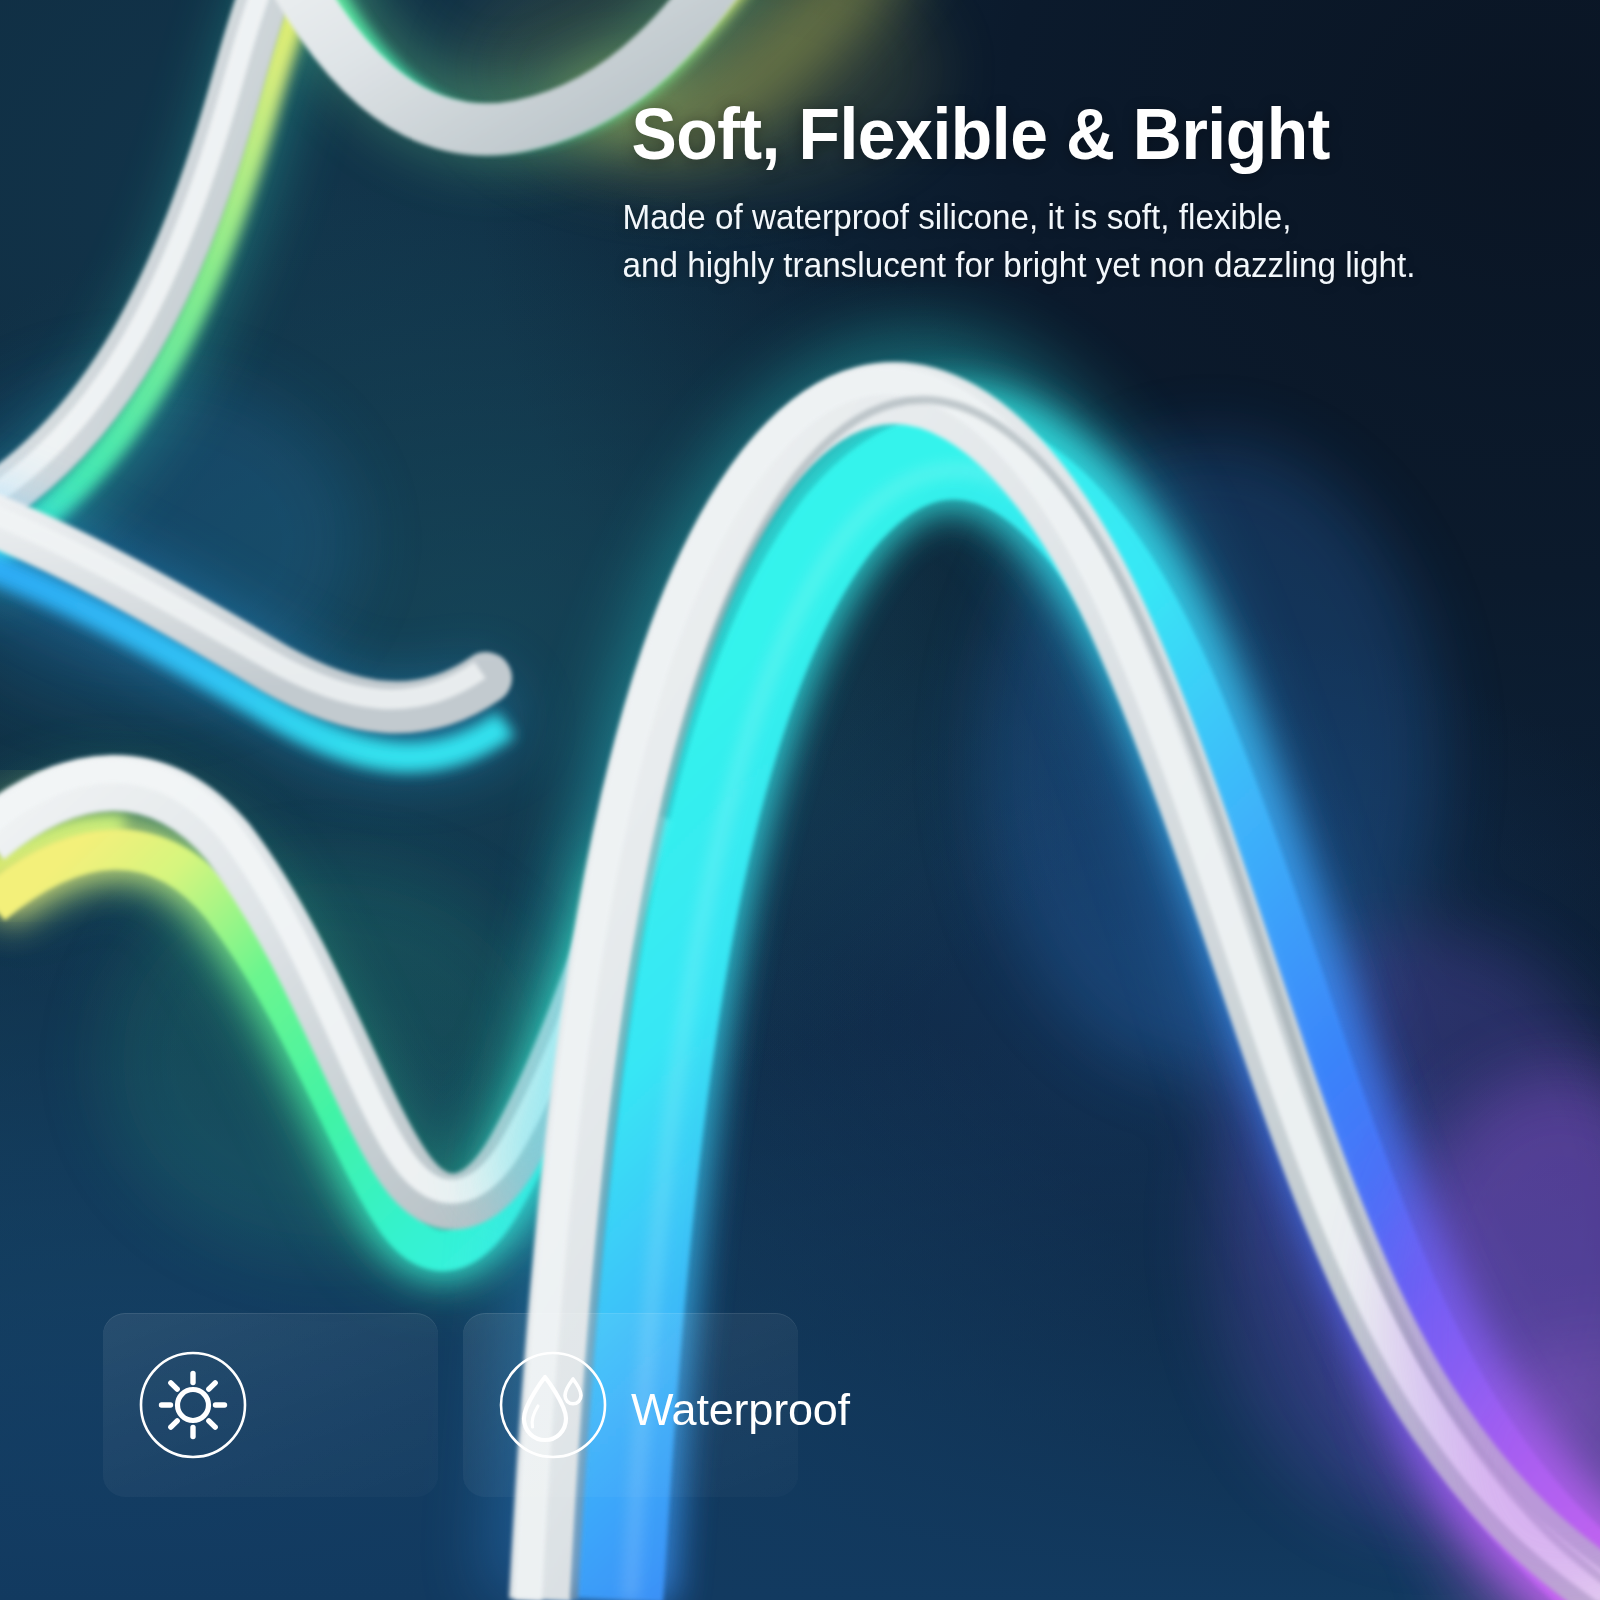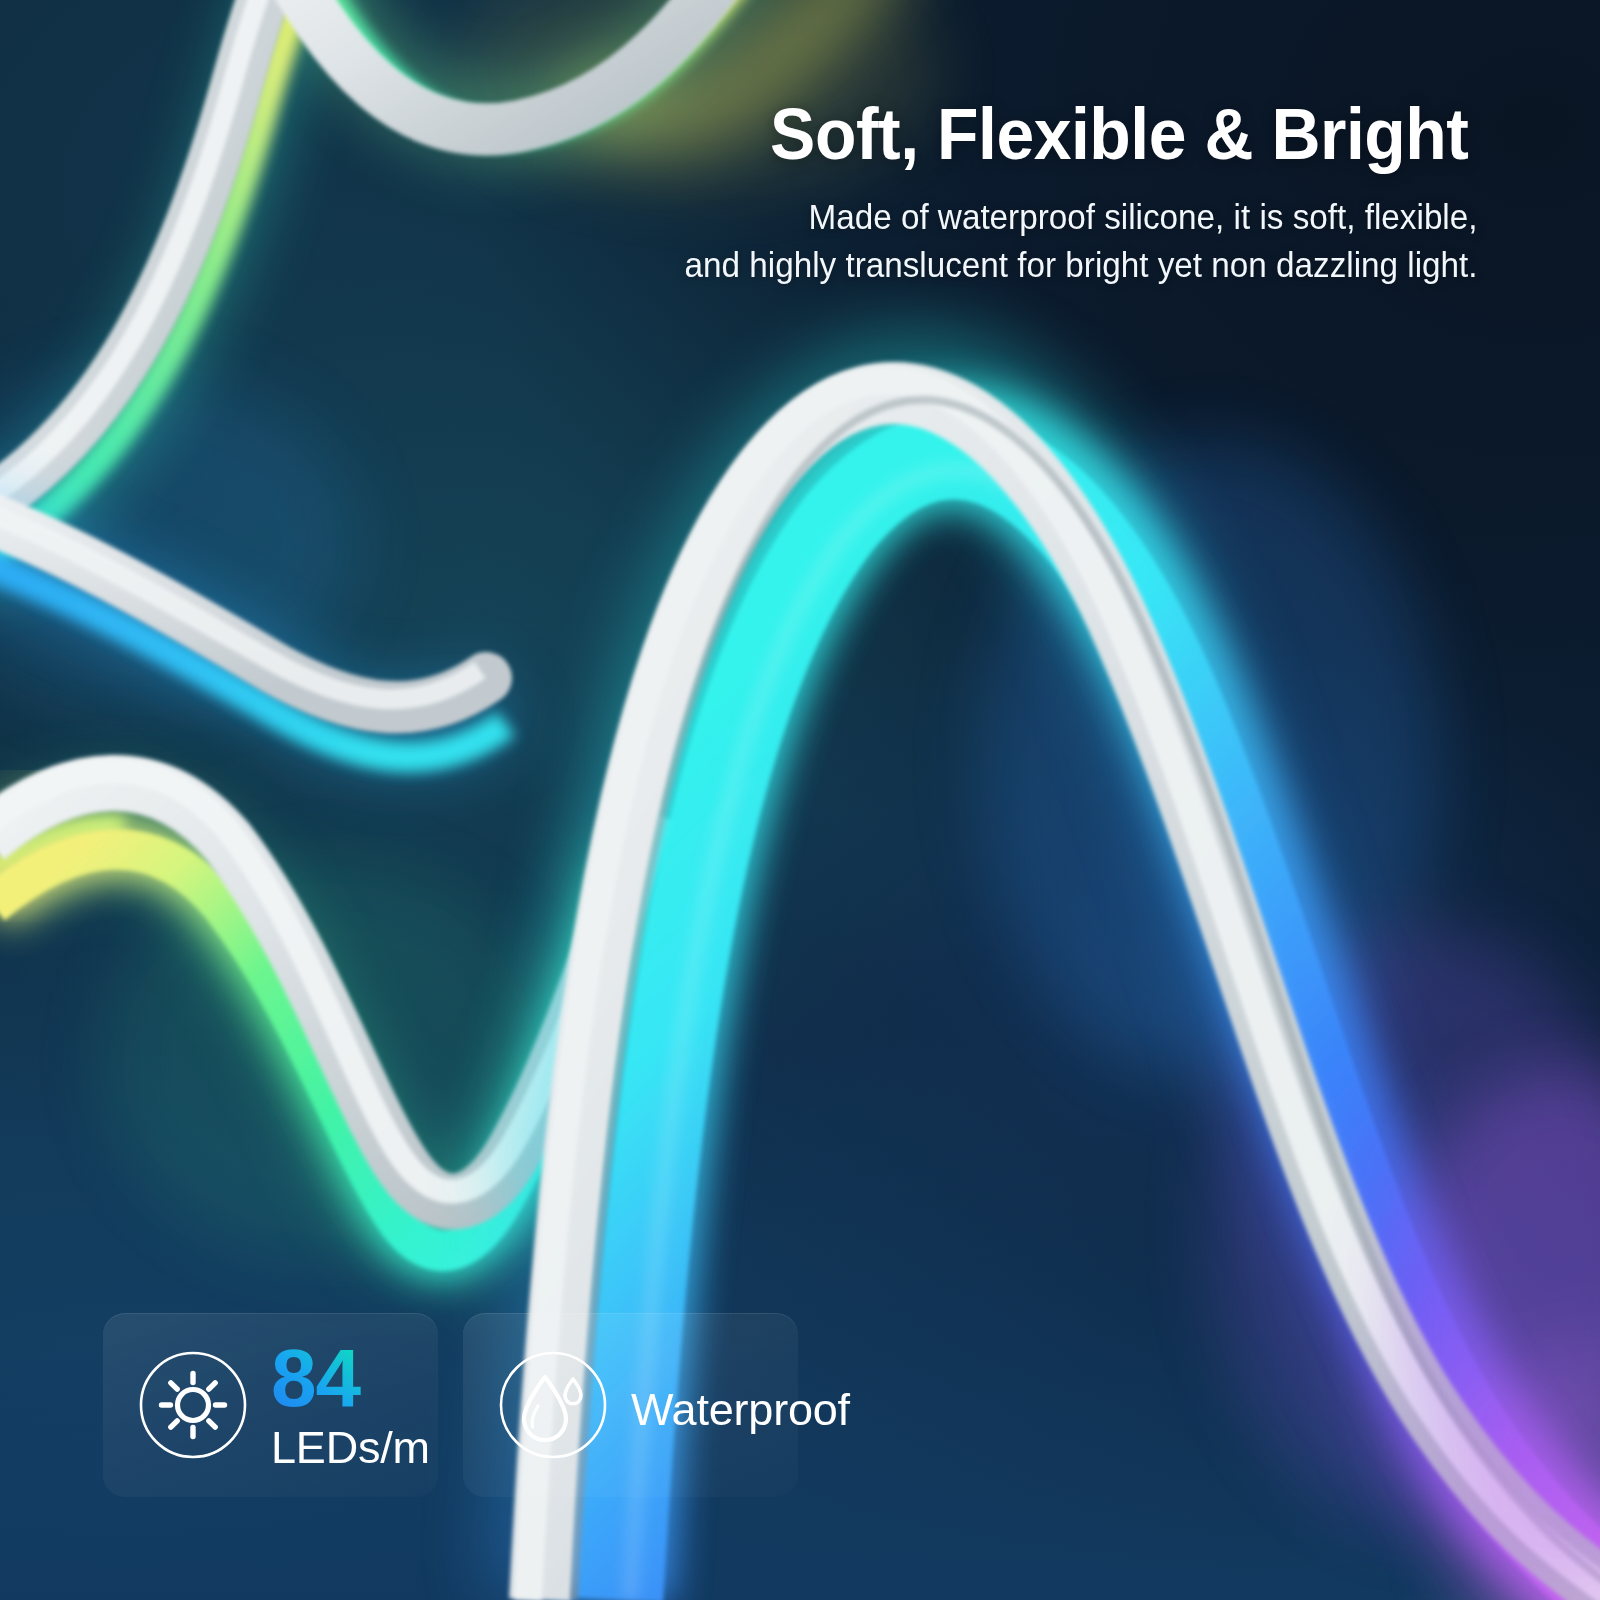--- a/index.html
+++ b/index.html
@@ -47,21 +47,21 @@
     width: 1600px;
     height: 1600px;
   }
 
   
   .copy {
     position: absolute;
     left: 600px;
     top: 96px;
     width: 900px;
-    text-align: right;
+    text-align: left;
     z-index: 6;
   }
   .headline {
     margin: 0;
     font-family: "Liberation Sans", sans-serif;
     font-weight: 700;
     font-size: 73px;
     line-height: 1.05;
     letter-spacing: -0.5px;
     color: #ffffff;
@@ -322,24 +322,20 @@
             <line x1="56" y1="78.5" x2="56" y2="87.5"></line>
             <line x1="24.5" y1="56" x2="33.5" y2="56"></line>
             <line x1="78.5" y1="56" x2="87.5" y2="56"></line>
             <line x1="33.8" y1="33.8" x2="40.2" y2="40.2"></line>
             <line x1="71.8" y1="71.8" x2="78.2" y2="78.2"></line>
             <line x1="33.8" y1="78.2" x2="40.2" y2="71.8"></line>
             <line x1="71.8" y1="40.2" x2="78.2" y2="33.8"></line>
           </g>
         </svg>
       </div>
-      <div class="badge-text">
-        <span class="badge-value v-leds">84</span>
-        <span class="badge-label">LEDs/m</span>
-      </div>
     </div>
 
     <div class="badge">
       <div class="badge-icon">
         <svg viewBox="0 0 112 112">
           <circle cx="56" cy="56" r="52" fill="none" stroke="#ffffff" stroke-width="2.6"></circle>
           <path d="M 48 28 C 48 28 27 55 27 69.5 C 27 81.9 36.4 91 48 91 C 59.6 91 69 81.9 69 69.5 C 69 55 48 28 48 28 Z" fill="none" stroke="#ffffff" stroke-width="4.2" stroke-linejoin="round"></path>
           <path d="M 41 57 C 36 65 34 71 35.5 78" fill="none" stroke="#ffffff" stroke-width="3.2" stroke-linecap="round"></path>
           <path d="M 76 30 C 76 30 68 40.5 68 46.5 C 68 51.2 71.6 54.8 76 54.8 C 80.4 54.8 84 51.2 84 46.5 C 84 40.5 76 30 76 30 Z" fill="none" stroke="#ffffff" stroke-width="3.6" stroke-linejoin="round"></path>
         </svg>

